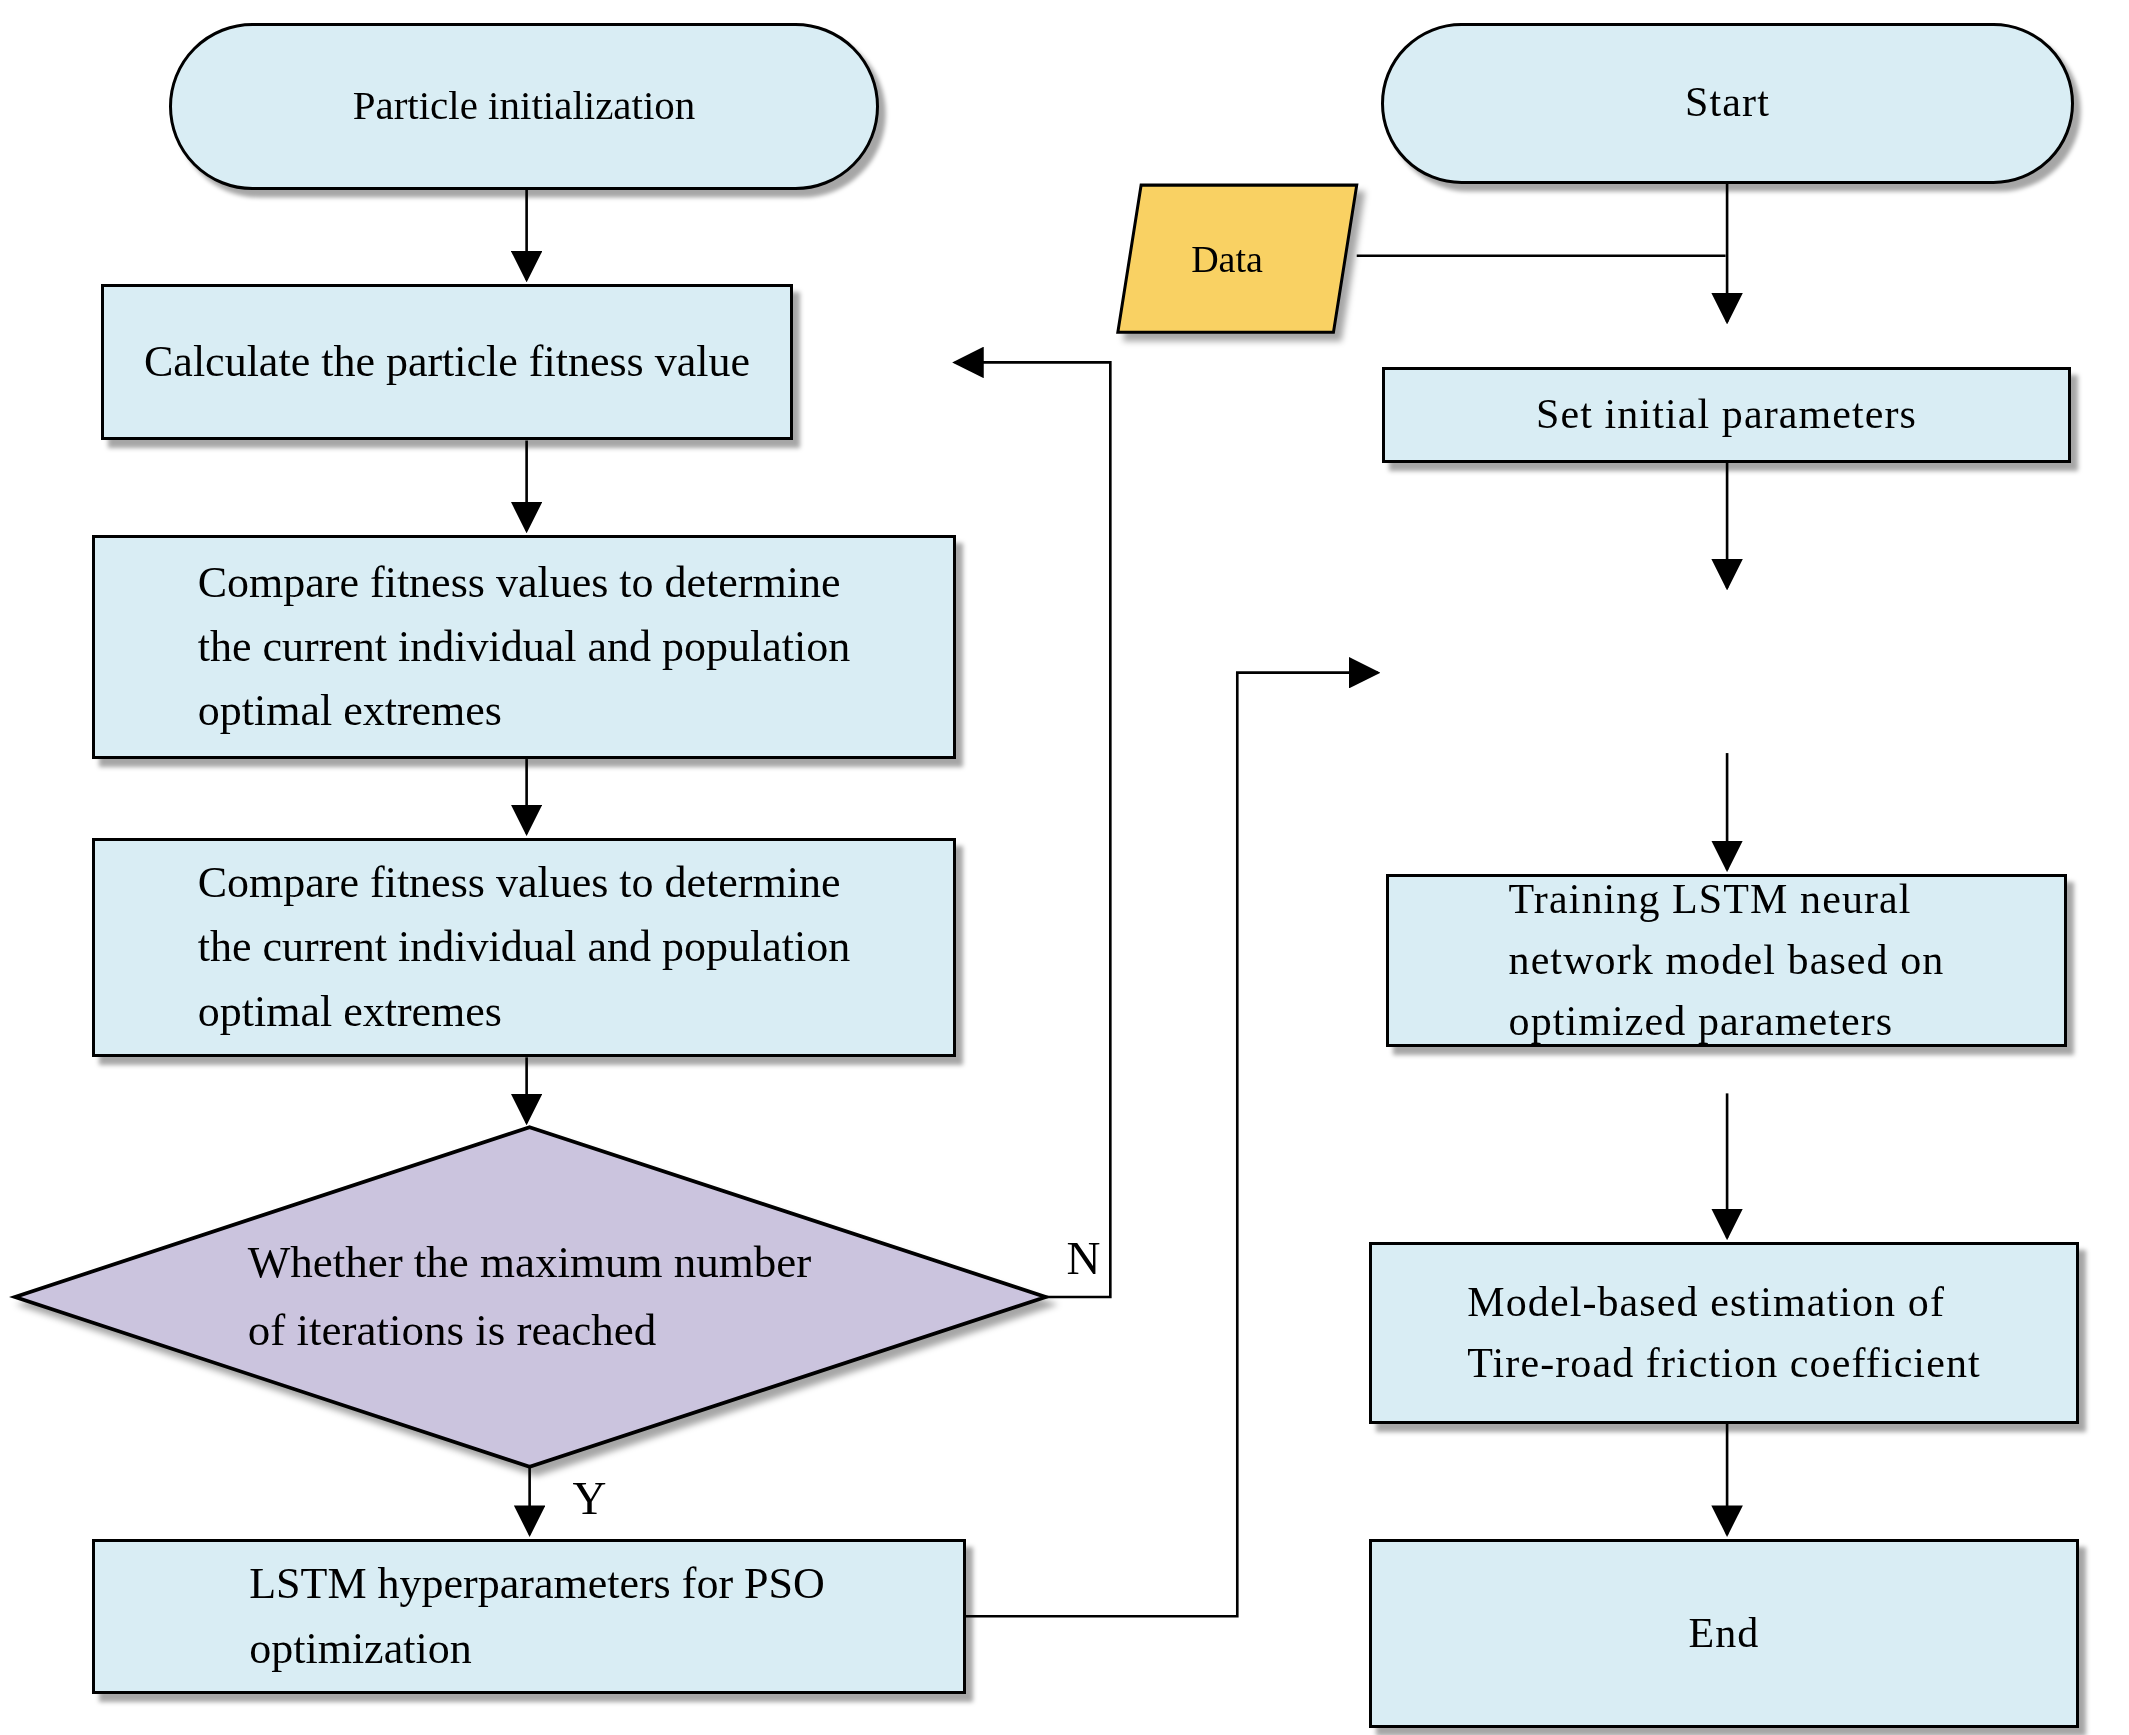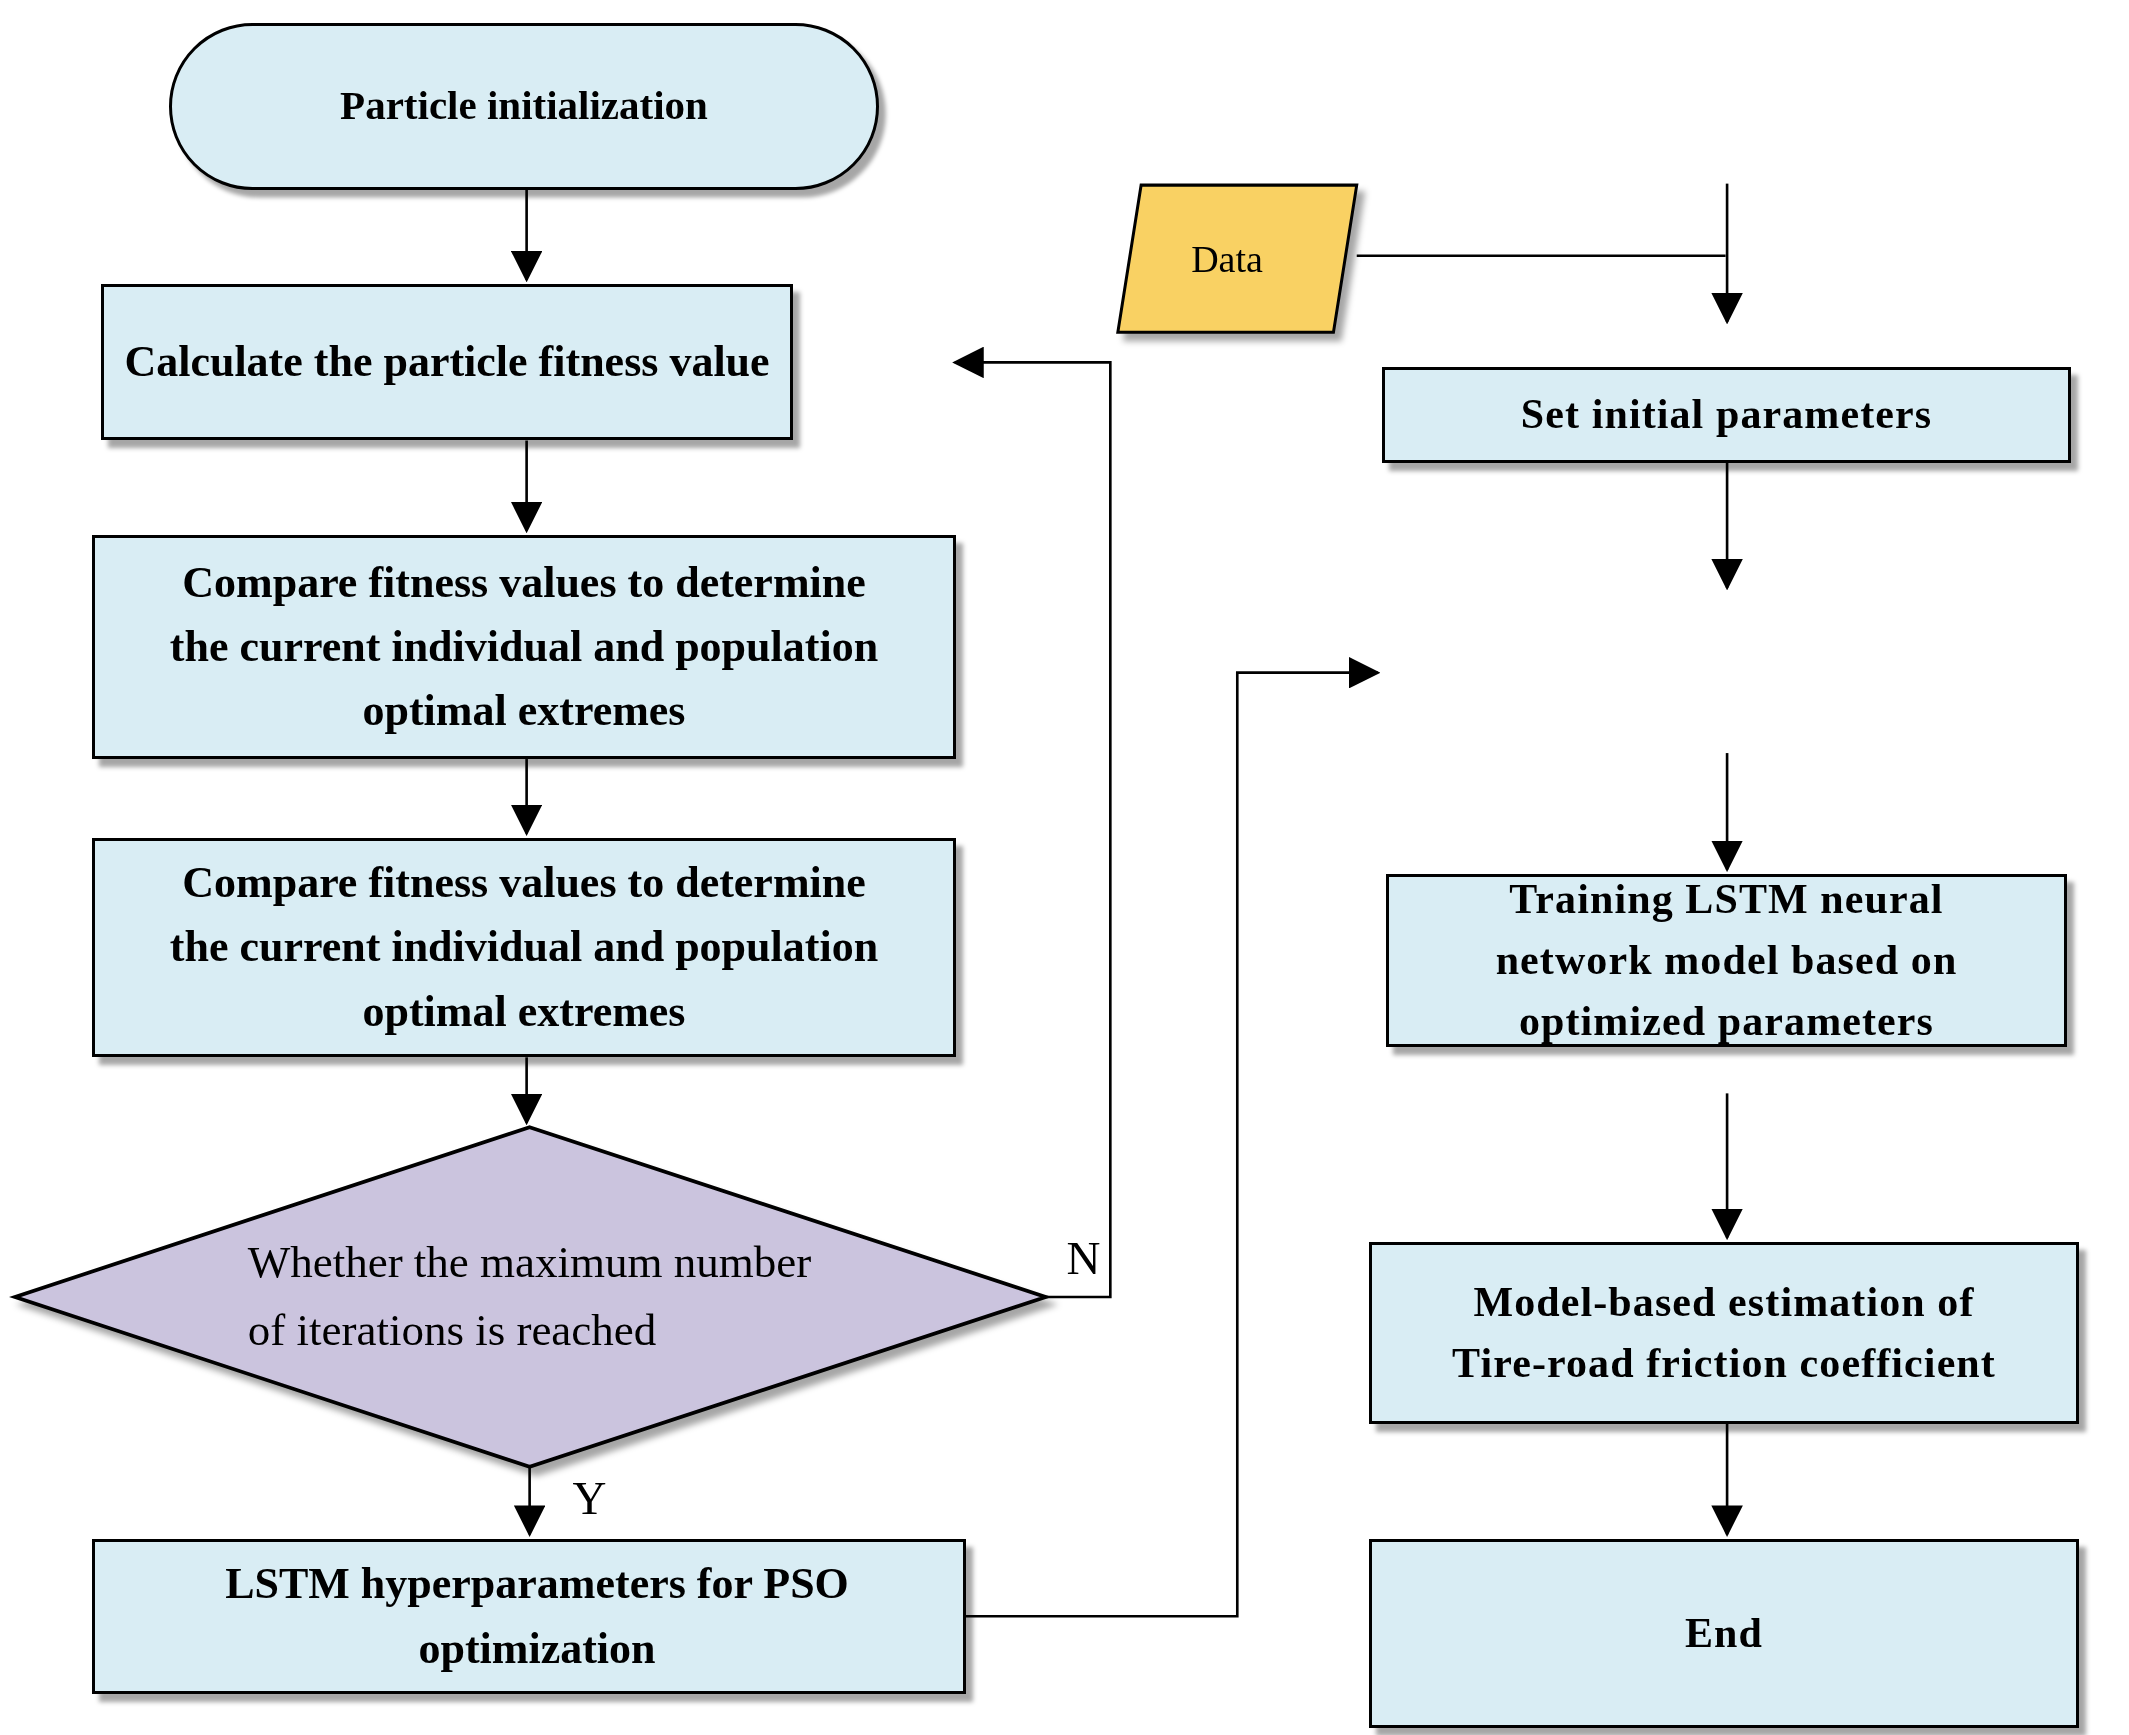--- a/index.html
+++ b/index.html
@@ -15,25 +15,25 @@
     background:var(--bg);
     overflow:hidden;
     font-family:"Liberation Serif","DejaVu Serif",serif;
     color:#000;
   }
   #canvas{position:relative;width:2129px;height:1736px;}
   #edges{position:absolute;left:0;top:0;z-index:1;}
   .node{
     position:absolute;z-index:2;box-sizing:border-box;
     display:flex;align-items:center;justify-content:center;
-    text-align:center;white-space:pre-line;
+    white-space:pre-line;
     background:var(--process-fill);
     border:3.8px solid var(--stroke);
     box-shadow:6.8px 7.5px 4.5px rgba(0,0,0,.35);
-    font-size:44px;line-height:1.46;font-weight:bold;
+    font-size:44px;line-height:1.46;
   }
   .rightcol{font-size:42px;letter-spacing:1.1px;}
   .terminator-left{border-radius:84px;font-size:41px;}
   .terminator-right{border-radius:81px;font-size:42px;letter-spacing:1.1px;}
   .overlay-label{
     position:absolute;z-index:3;
     display:flex;align-items:center;justify-content:center;
     white-space:pre-line;background:transparent;border:none;
   }
   .diamond-label{font-size:45px;line-height:1.5;}
@@ -89,20 +89,21 @@
   <div class="node" style="left:92px;top:838px;width:864px;height:219px;">Compare fitness values to determine
 the current individual and population
 optimal extremes</div>
 
   <div class="overlay-label diamond-label" style="left:154px;top:1210px;width:751px;height:173px;">Whether the maximum number
 of iterations is reached</div>
 
   <div class="node" style="left:92px;top:1539px;width:874px;height:155px;padding-left:16px;">LSTM hyperparameters for PSO
 optimization</div>
 
+  <div class="node terminator-right" style="left:1381px;top:22.5px;width:693px;height:161px;">Start</div>
 
   <div class="overlay-label data-label" style="left:1118px;top:225px;width:218px;height:68px;">Data</div>
 
   <div class="node rightcol" style="left:1382px;top:326px;width:689px;height:96px;margin-top:41px;">Set initial parameters</div>
 
 
   <div class="node rightcol" style="left:1386px;top:874px;width:681px;height:173px;">Training LSTM neural
 network model based on
 optimized parameters</div>
 

